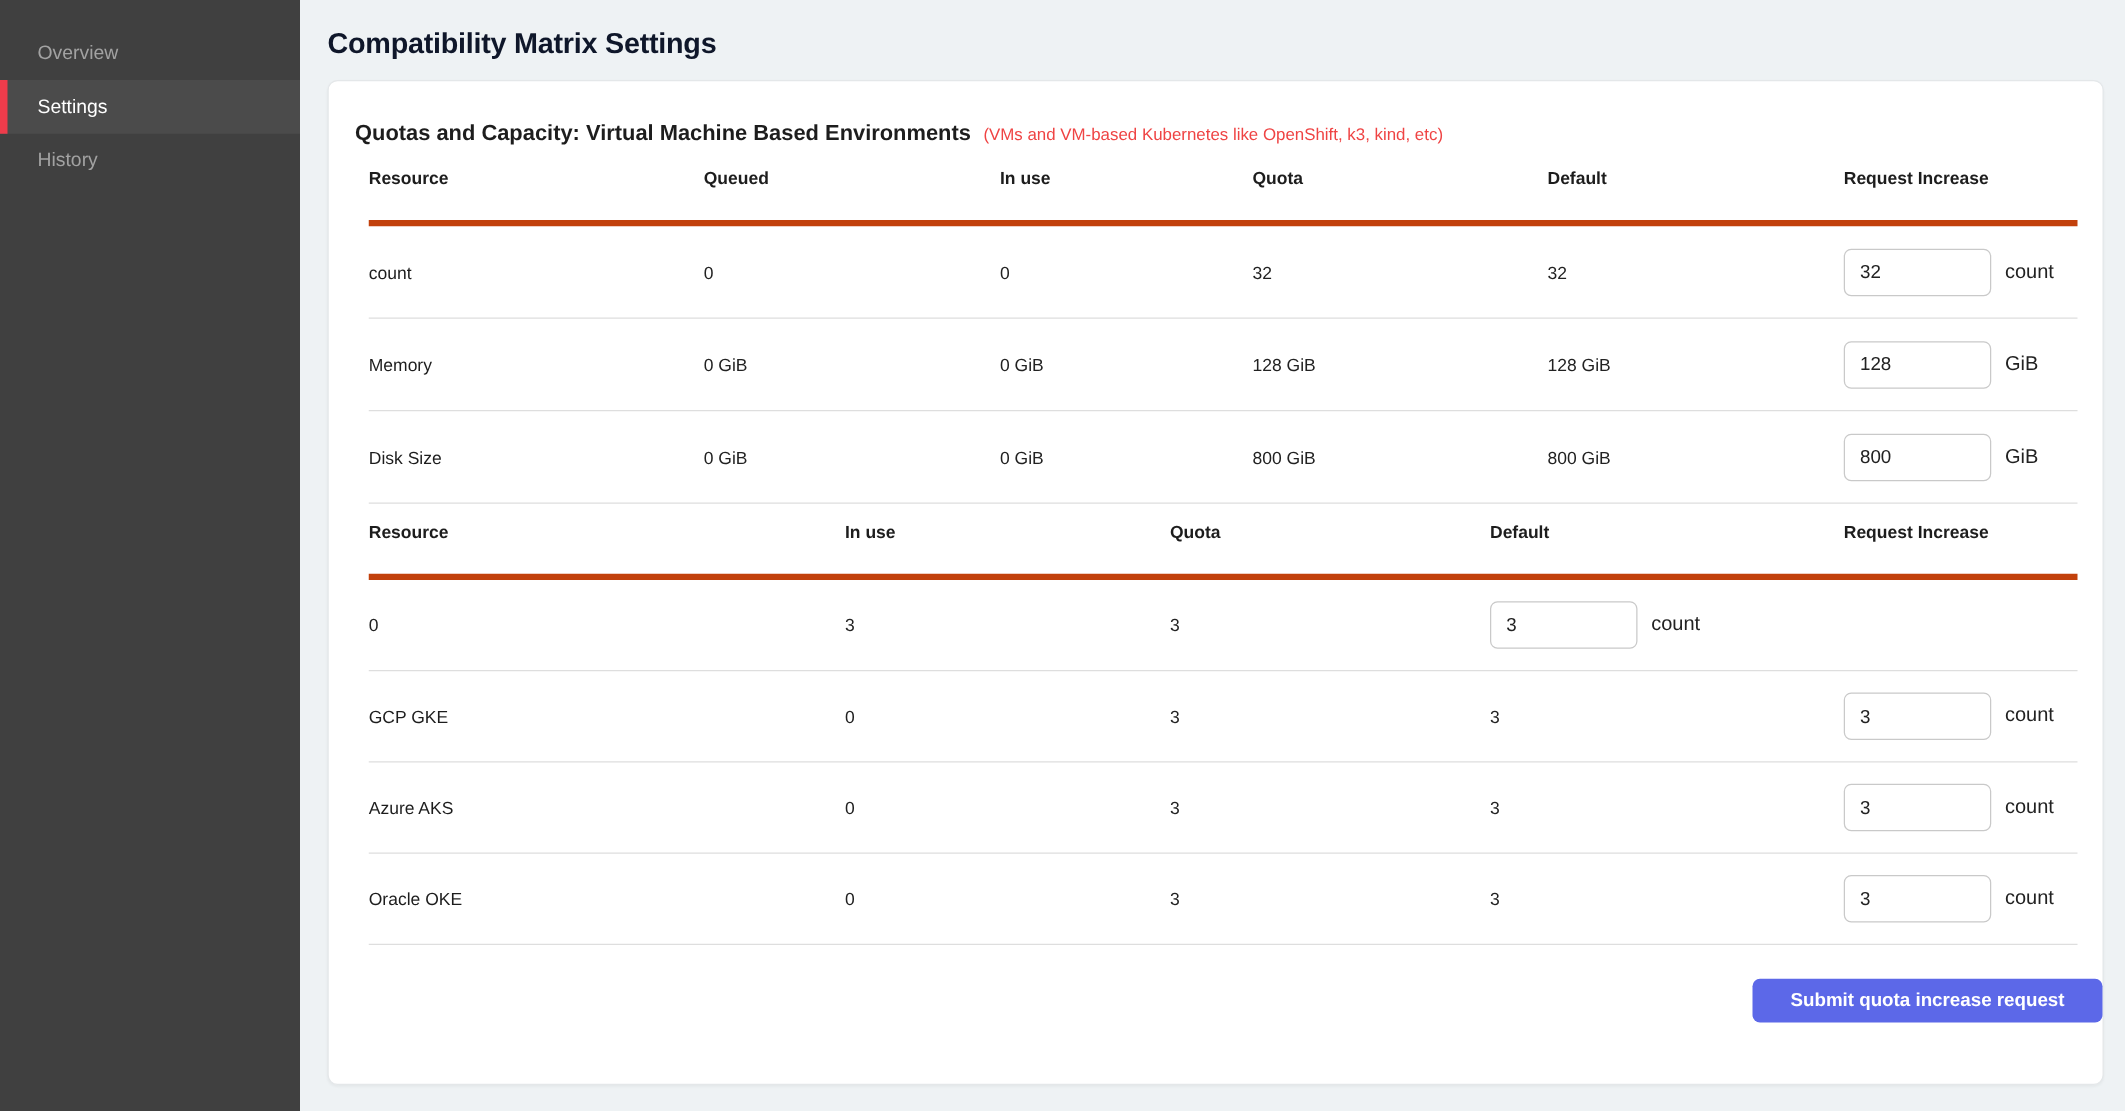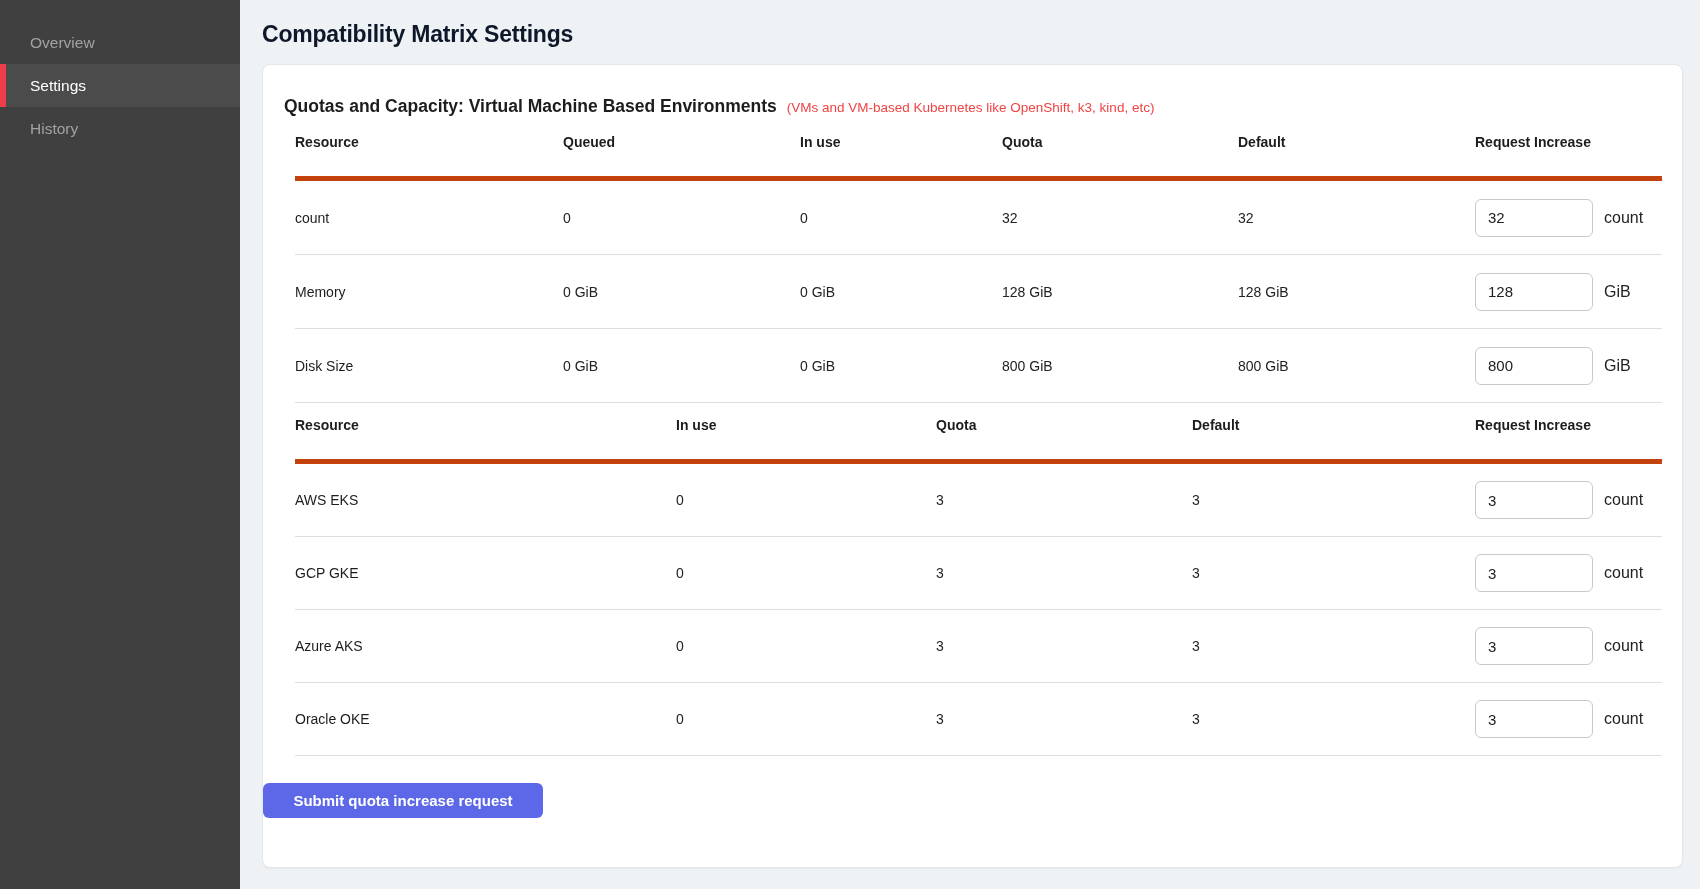--- a/index.html
+++ b/index.html
@@ -81,21 +81,21 @@
   .req input {
     width: 118px; height: 38px;
     border: 1px solid #c9c9c9; border-radius: 6px;
     padding: 0 12px;
     font-size: 15px; color: #222222;
     font-family: "Liberation Sans", sans-serif;
     background: #ffffff;
   }
   .unit { font-size: 16px; color: #222222; }
 
-  .btn-row { display: flex; justify-content: flex-start; margin-top: 27px; }
+  .btn-row { display: flex; justify-content: flex-end; margin-top: 27px; }
   .submit-btn {
     width: 280px; height: 35px;
     background: #5c68e8; color: #ffffff;
     border: none; border-radius: 6px;
     font-size: 15px; font-weight: 700;
     font-family: "Liberation Sans", sans-serif;
     cursor: pointer;
   }
 </style>
 </head>
@@ -174,21 +174,20 @@
     <div class="table t2">
       <div class="thead">
         <div class="th">Resource</div>
         <div class="th">In use</div>
         <div class="th">Quota</div>
         <div class="th">Default</div>
         <div class="th">Request Increase</div>
       </div>
 
       <div class="trow">
-        <div class="cell-resource">AWS EKS</div>
         <div>0</div>
         <div>3</div>
         <div>3</div>
         <div class="req">
           <input type="text" value="3" style="">
           <span class="unit">count</span>
         </div>
       </div>
 
       <div class="trow">

